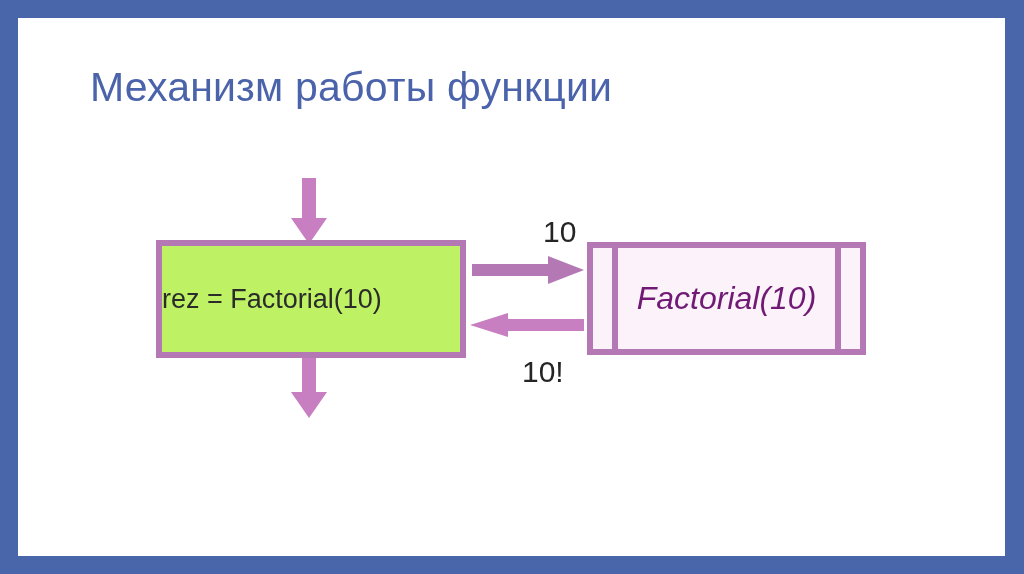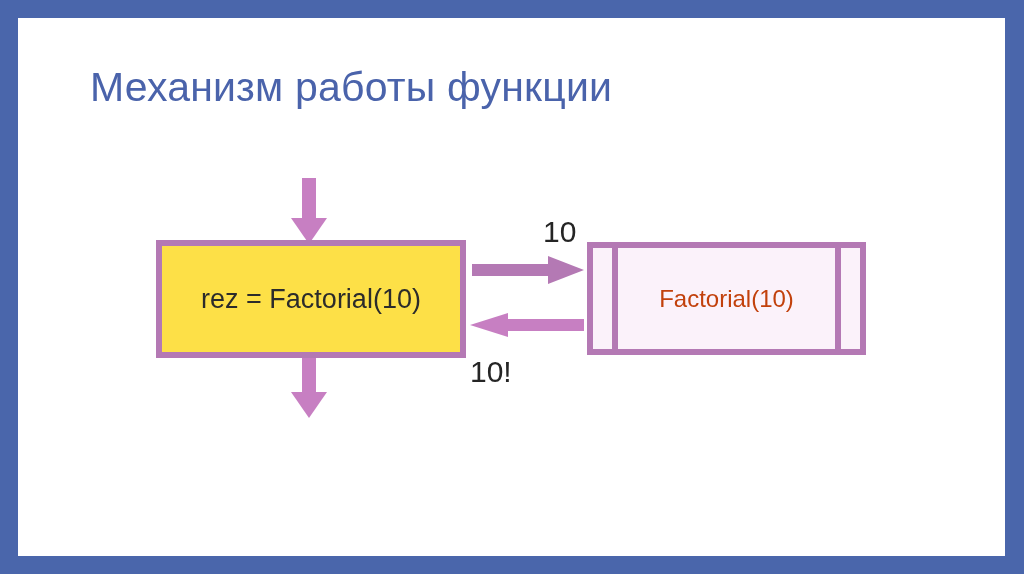--- a/index.html
+++ b/index.html
@@ -59,24 +59,24 @@
 
   
   #process-box {
     position: absolute;
     left: 156px;
     top: 240px;
     width: 310px;
     height: 118px;
     box-sizing: border-box;
     border: 6px solid #b479b4;
-    background: #fde047;
+    background: #bef264;
     display: flex;
     align-items: center;
-    justify-content: center;
+    justify-content: flex-start;
   }
   #process-box .boxtext {
     font-size: 27px;
     color: #2b2b2b;
     font-family: "Liberation Sans", sans-serif;
     white-space: nowrap;
   }
 
   
   #subroutine-box {
@@ -97,36 +97,37 @@
     position: absolute;
     top: 0;
     bottom: 0;
     width: 6px;
     background: #b479b4;
   }
   #subroutine-box .sidebar-left  { left: 19px; }
   #subroutine-box .sidebar-right { right: 19px; }
   #subroutine-box .boxtext {
     position: relative;
-    font-size: 24px;
-    color: #c2410c;
+    font-size: 32px;
+    color: #701a75;
     font-family: "Liberation Sans", sans-serif;
     white-space: nowrap;
+    font-style: italic;
   }
 
   
   .arrow-label {
     position: absolute;
     font-size: 30px;
     color: #252525;
     font-family: "Liberation Sans", sans-serif;
     white-space: nowrap;
   }
   #label-arg    { left: 501px; top: 215px; margin-left: 42px; }
-  #label-result { left: 470px; top: 355px; }
+  #label-result { left: 522px; top: 355px; }
 </style>
 </head>
 <body>
 
 <div id="slide">
 
   <div id="slide-inner"></div>
 
   <div id="slide-title">Механизм работы функции</div>
 

